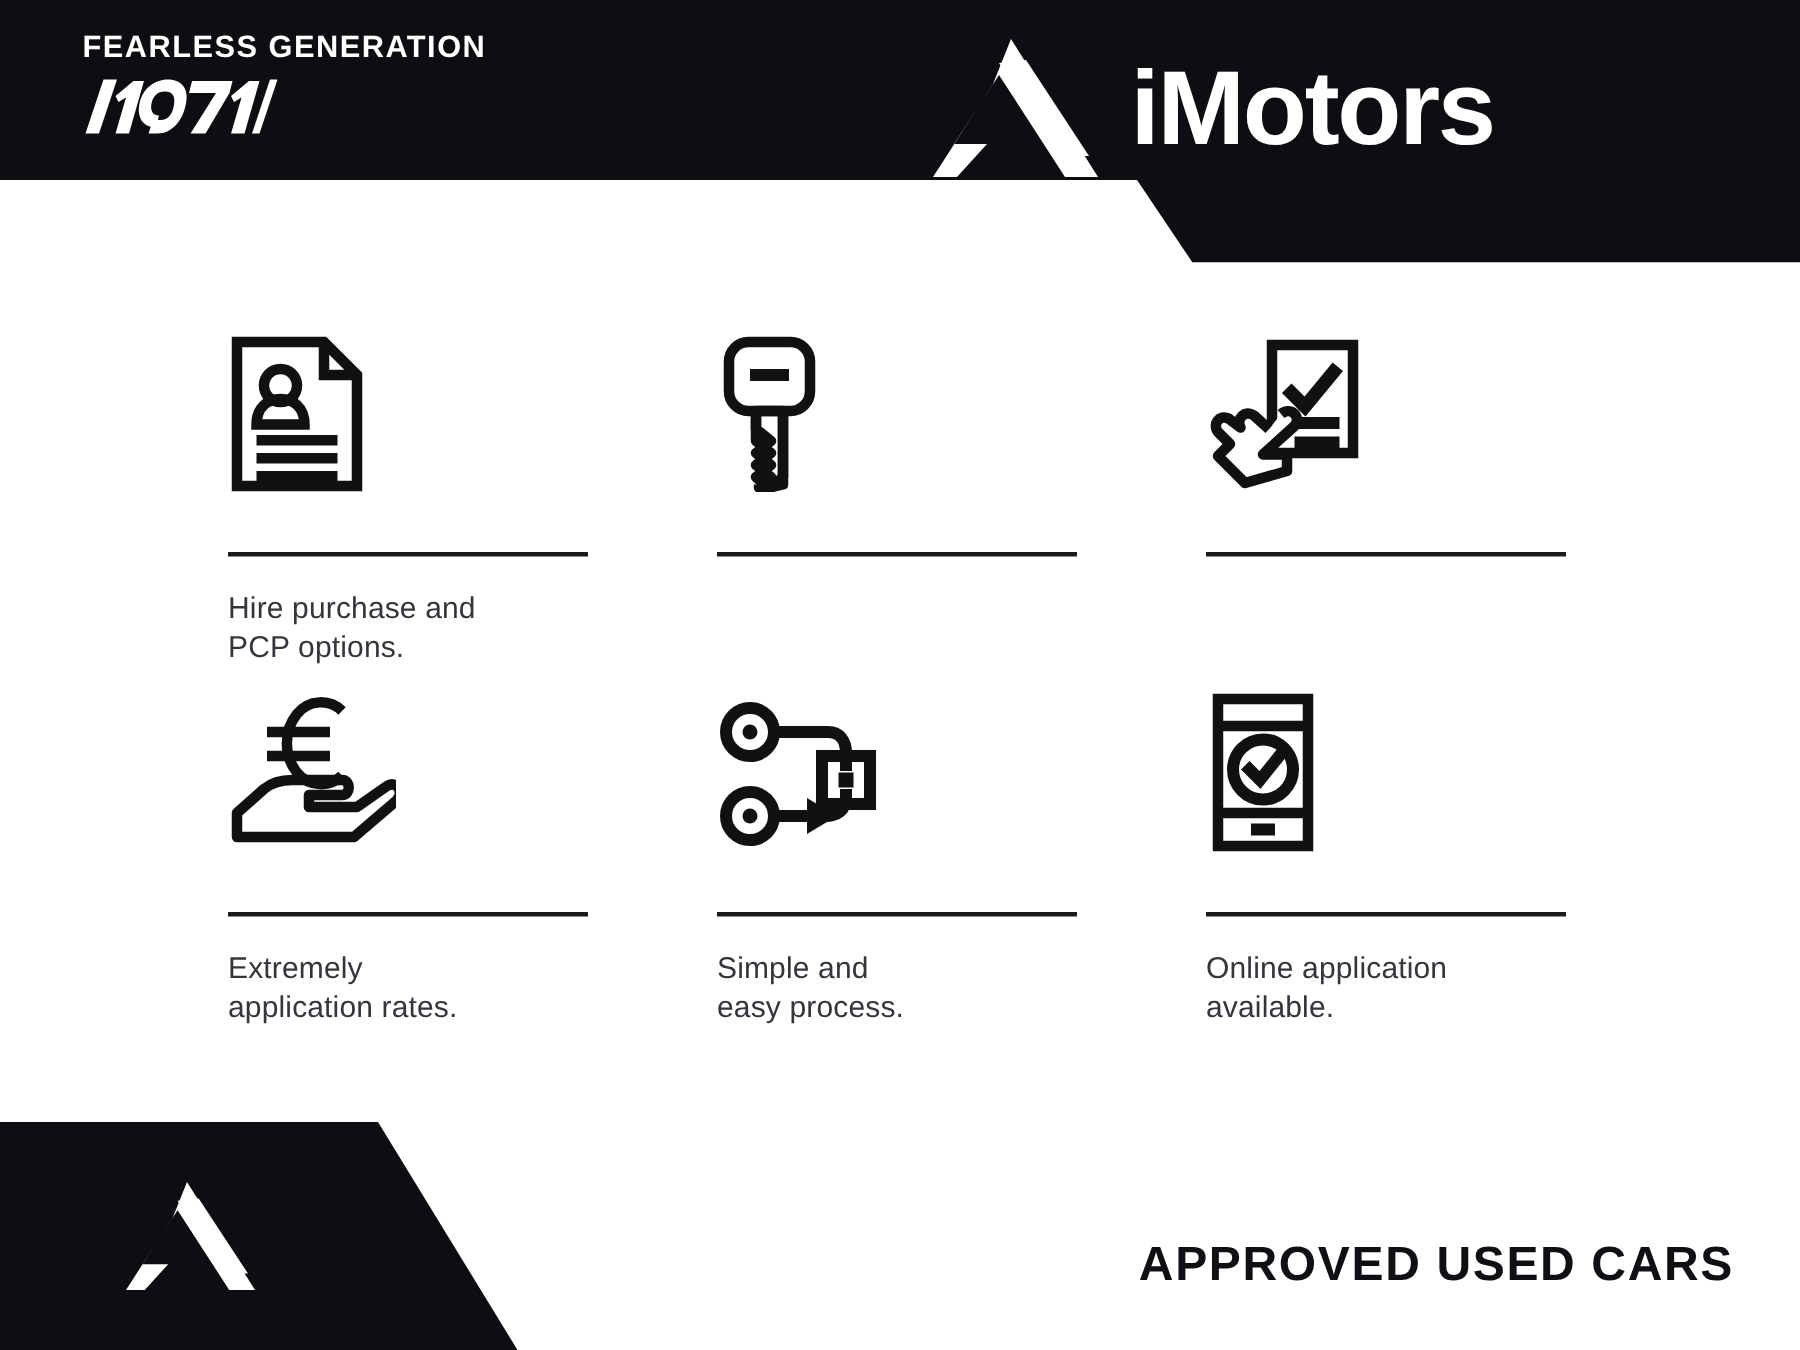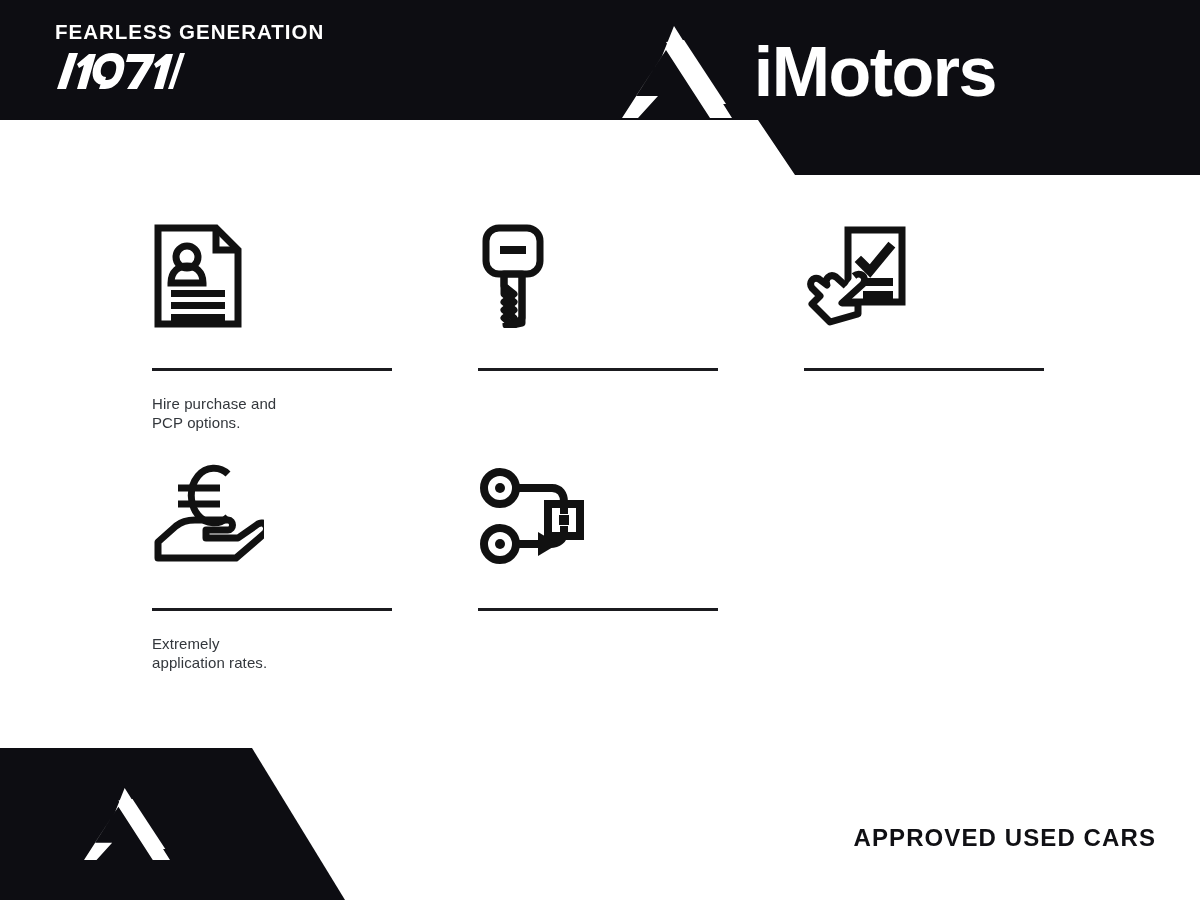--- a/index.html
+++ b/index.html
@@ -100,21 +100,21 @@
   }
   .feature-rule {
     width: 240px;
     height: 3px;
     background: #1b1b1f;
     margin-top: 40px;
   }
   .feature-text {
     margin-top: 23px;
     color: #33373c;
-    font-size: 15px;
+    font-size: 20px;
     line-height: 1.28;
     letter-spacing: 0.1px;
     white-space: pre-line;
   }
 
   
   .footer-shape {
     position: absolute;
     left: 0;
     top: 748px;
@@ -129,21 +129,21 @@
     top: 787px;
     width: 86px;
     height: 74px;
   }
   .footer-mark svg { display: block; }
   .footer-tagline {
     position: absolute;
     right: 44px;
     top: 824px;
     color: #101014;
-    font-size: 24px;
+    font-size: 32px;
     font-weight: bold;
     letter-spacing: 1.1px;
     white-space: nowrap;
     margin-left: 12px;
   }
 </style>
 </head>
 <body>
 
 <div class="header">
@@ -280,22 +280,41 @@
           <circle cx="20" cy="76" r="5"></circle>
           <rect x="79" y="47" width="10" height="10"></rect>
         </g>
         <g fill="none" stroke="#111111" stroke-width="8">
           <line x1="36" y1="76" x2="62" y2="76"></line>
         </g>
         <polygon points="58,64 78,76 58,88" fill="#111111"></polygon>
       </svg>
     </div>
     <div class="feature-rule"></div>
-  </div>
-
+    <div class="feature-text">Simple and
+easy process.</div>
+  </div>
+
+  <div class="feature">
+    <div class="feature-icon">
+      <svg width="72" height="106" viewBox="0 0 72 106" aria-hidden="true">
+        <g fill="none" stroke="#111111" stroke-width="7" stroke-linejoin="miter">
+          <rect x="6" y="4" width="60" height="98"></rect>
+          <line x1="6" y1="22" x2="66" y2="22"></line>
+          <line x1="6" y1="80" x2="66" y2="80"></line>
+        </g>
+        <rect x="28" y="87" width="16" height="8" fill="#111111"></rect>
+        <circle cx="36" cy="51" r="20" fill="none" stroke="#111111" stroke-width="8"></circle>
+        <polyline points="27,51 34,58 46,43" fill="none" stroke="#111111" stroke-width="8" stroke-linecap="square" stroke-linejoin="miter"></polyline>
+      </svg>
+    </div>
+    <div class="feature-rule"></div>
+    <div class="feature-text">Online application
+available.</div>
+  </div>
 
 </div>
 
 <div class="footer-shape"></div>
 <div class="footer-mark">
   <svg width="86" height="74" viewBox="0 0 110 92" aria-hidden="true">
     <g fill="#ffffff">
       <polygon points="52,0 110,92 88,92 44,24 14,70 36,70 16,92 0,92 40,30"></polygon>
       <polygon points="62,14 104,78 84,78 44,16"></polygon>
     </g>

